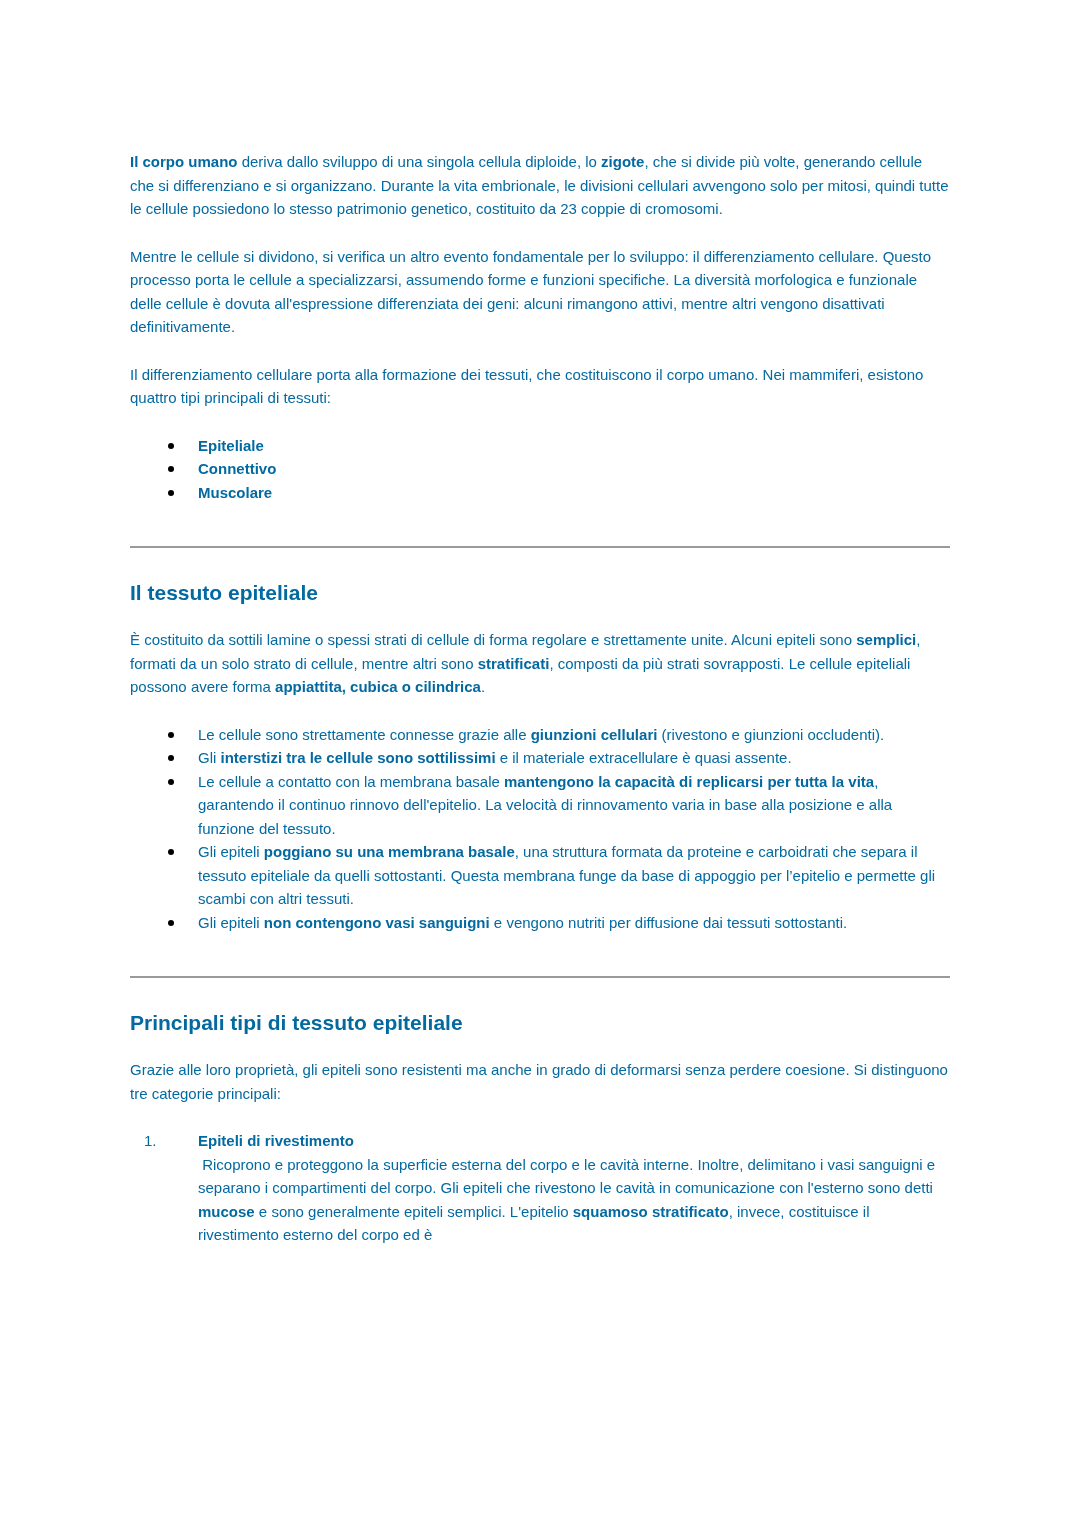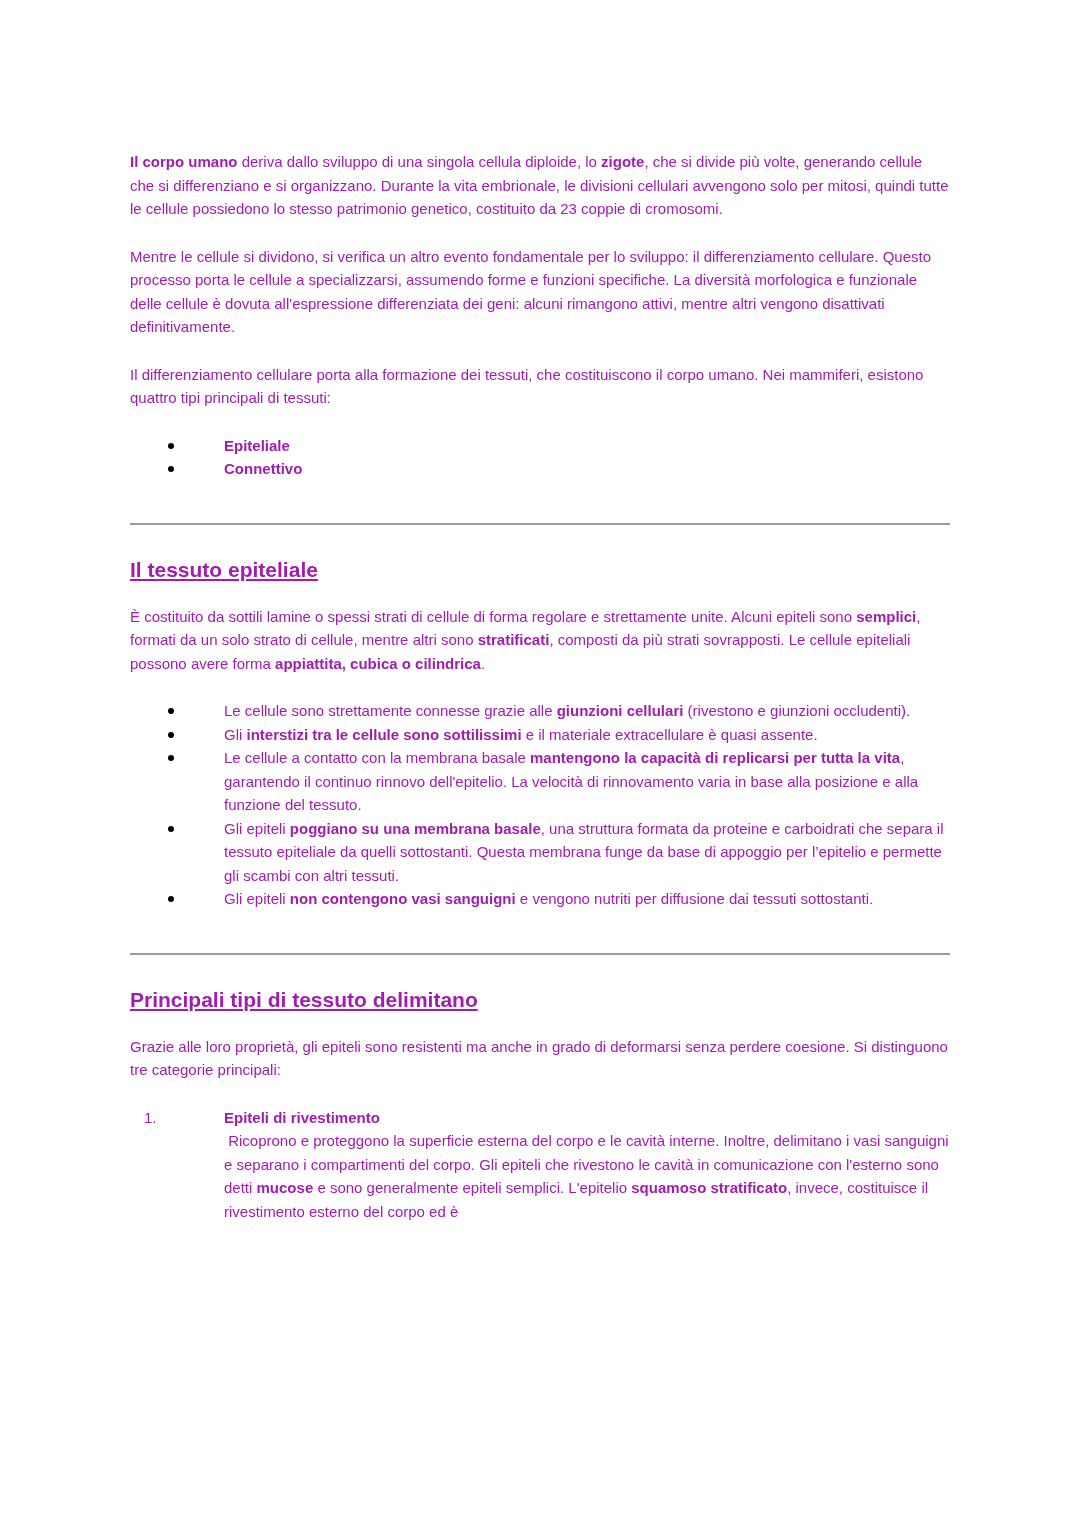--- a/index.html
+++ b/index.html
@@ -14,48 +14,47 @@
     color: #000000;
   }
   .page {
     width: 1080px; height: 1525px;
     background: #ffffff;
   }
   .content {
     padding: 150px 130px 0 130px;
     font-size: 15px;
     line-height: 23.5px;
-    color: #a21caf;
+    color: #0369a1;
   }
   p.para { margin: 0 0 24px 0; }
   h2.heading {
     font-size: 21px;
     line-height: 26px;
     font-weight: 700;
     margin: 0 0 22px 0;
-    text-decoration: underline;
   }
   hr.divider {
     border: none;
     height: 0;
     border-top: 2px solid #9a9a9a;
     margin: 42px 0 32px 0;
   }
   .list { margin: 0 0 24px 0; }
   .li { display: flex; }
   .marker { flex: 0 0 68px; }
   .marker .dot {
     display: block;
     width: 6px; height: 6px;
     border-radius: 50%;
     background: #000000;
     margin: 9px 0 0 38px;
   }
   .marker.num { padding-left: 14px; }
-  .li-text { flex: 1 1 auto; white-space: pre-wrap; margin-left: 26px; }
+  .li-text { flex: 1 1 auto; white-space: pre-wrap; }
   .bold { font-weight: 700; }
 </style>
 </head>
 <body>
 
 <div class="page">
   <div class="content" id="doc">
       <p class="para"><span class="seg bold">Il corpo umano</span><span class="seg"> deriva dallo sviluppo di una singola cellula diploide, lo </span><span class="seg bold">zigote</span><span class="seg">, che si divide più volte, generando cellule che si differenziano e si organizzano. Durante la vita embrionale, le divisioni cellulari avvengono solo per mitosi, quindi tutte le cellule possiedono lo stesso patrimonio genetico, costituito da 23 coppie di cromosomi.</span></p>
       <p class="para"><span class="seg">Mentre le cellule si dividono, si verifica un altro evento fondamentale per lo sviluppo: il differenziamento cellulare. Questo processo porta le cellule a specializzarsi, assumendo forme e funzioni specifiche. La diversità morfologica e funzionale delle cellule è dovuta all'espressione differenziata dei geni: alcuni rimangono attivi, mentre altri vengono disattivati definitivamente.</span></p>
       <p class="para"><span class="seg">Il differenziamento cellulare porta alla formazione dei tessuti, che costituiscono il corpo umano. Nei mammiferi, esistono quattro tipi principali di tessuti:</span></p>
@@ -64,20 +63,26 @@
           <div class="marker">
             <span class="dot"></span>
           </div>
           <div class="li-text"><span class="seg bold">Epiteliale</span></div>
         </div>
         <div class="li">
           <div class="marker">
             <span class="dot"></span>
           </div>
           <div class="li-text"><span class="seg bold">Connettivo</span></div>
+        </div>
+        <div class="li">
+          <div class="marker">
+            <span class="dot"></span>
+          </div>
+          <div class="li-text"><span class="seg bold">Muscolare</span></div>
         </div>
       </div>
       <hr class="divider" style="border-top-color: rgb(154, 154, 154);">
       <h2 class="heading">Il tessuto epiteliale</h2>
       <p class="para"><span class="seg">È costituito da sottili lamine o spessi strati di cellule di forma regolare e strettamente unite. Alcuni epiteli sono </span><span class="seg bold">semplici</span><span class="seg">, formati da un solo strato di cellule, mentre altri sono </span><span class="seg bold">stratificati</span><span class="seg">, composti da più strati sovrapposti. Le cellule epiteliali possono avere forma </span><span class="seg bold">appiattita, cubica o cilindrica</span><span class="seg">.</span></p>
       <div class="list">
         <div class="li">
           <div class="marker">
             <span class="dot"></span>
           </div>
@@ -102,21 +107,21 @@
           <div class="li-text"><span class="seg">Gli epiteli </span><span class="seg bold">poggiano su una membrana basale</span><span class="seg">, una struttura formata da proteine e carboidrati che separa il tessuto epiteliale da quelli sottostanti. Questa membrana funge da base di appoggio per l’epitelio e permette gli scambi con altri tessuti.</span></div>
         </div>
         <div class="li">
           <div class="marker">
             <span class="dot"></span>
           </div>
           <div class="li-text"><span class="seg">Gli epiteli </span><span class="seg bold">non contengono vasi sanguigni</span><span class="seg"> e vengono nutriti per diffusione dai tessuti sottostanti.</span></div>
         </div>
       </div>
       <hr class="divider" style="border-top-color: rgb(154, 154, 154);">
-      <h2 class="heading">Principali tipi di tessuto delimitano</h2>
+      <h2 class="heading">Principali tipi di tessuto epiteliale</h2>
       <p class="para"><span class="seg">Grazie alle loro proprietà, gli epiteli sono resistenti ma anche in grado di deformarsi senza perdere coesione. Si distinguono tre categorie principali:</span></p>
       <div class="list">
         <div class="li">
           <div class="marker num">1.</div>
           <div class="li-text"><span class="seg bold">Epiteli di rivestimento</span><br><span class="seg"> Ricoprono e proteggono la superficie esterna del corpo e le cavità interne. Inoltre, delimitano i vasi sanguigni e separano i compartimenti del corpo. Gli epiteli che rivestono le cavità in comunicazione con l'esterno sono detti </span><span class="seg bold">mucose</span><span class="seg"> e sono generalmente epiteli semplici. L'epitelio </span><span class="seg bold">squamoso stratificato</span><span class="seg">, invece, costituisce il rivestimento esterno del corpo ed è</span></div>
         </div>
       </div>
     </div>
 </div>
 

